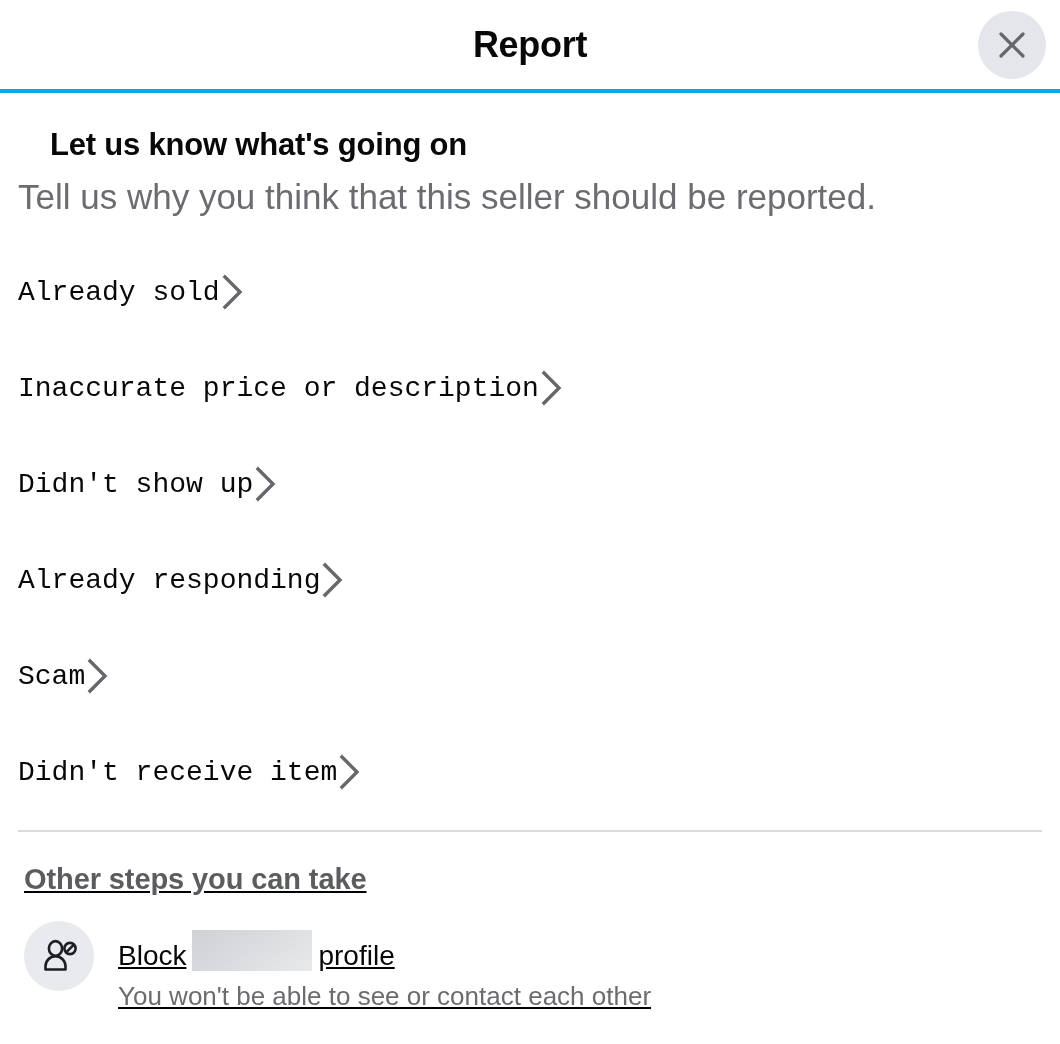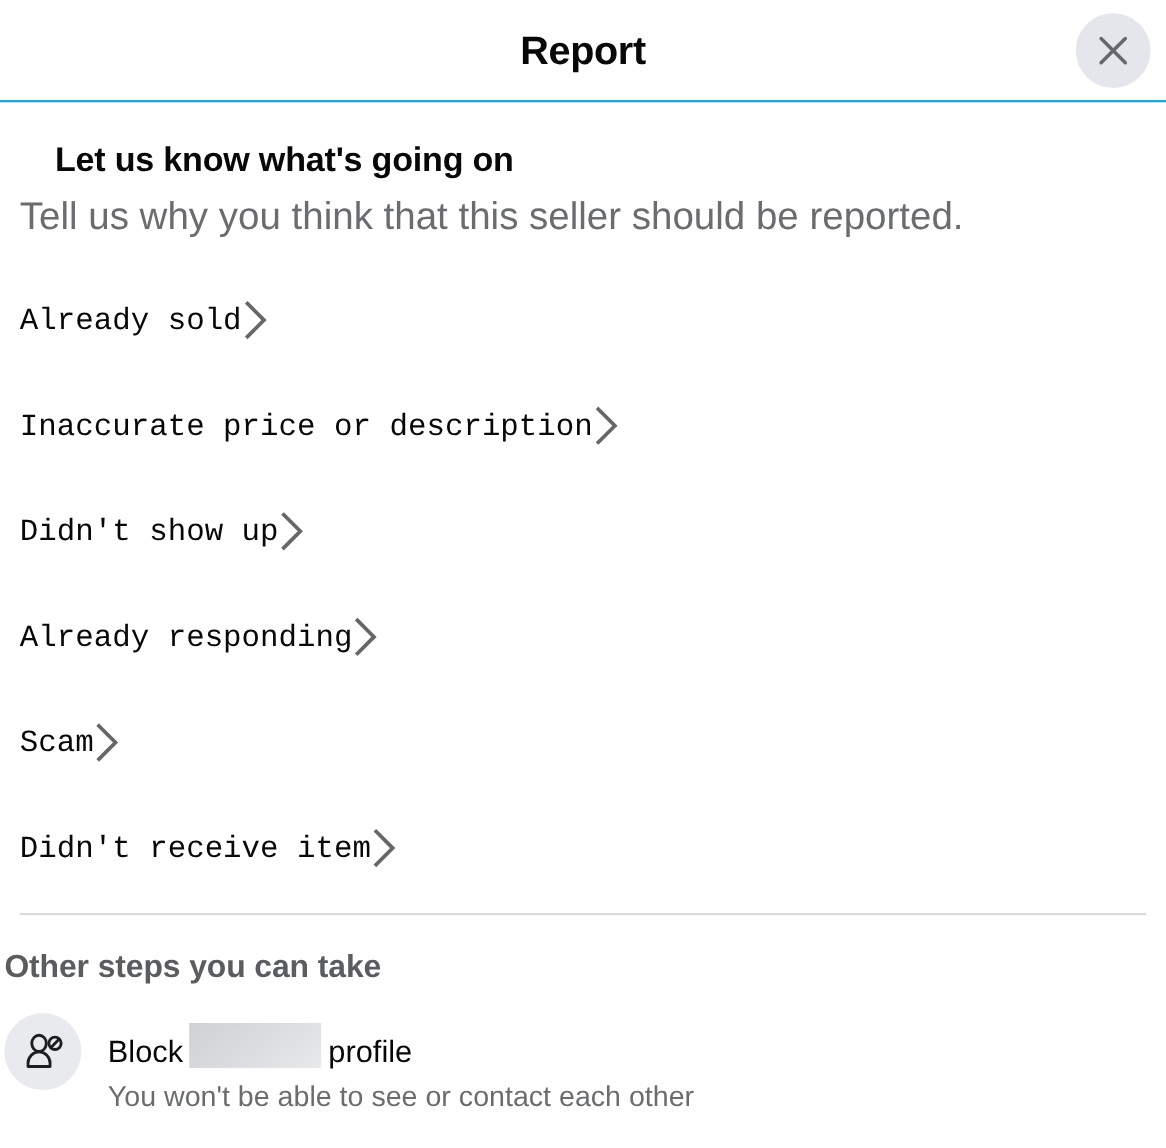--- a/index.html
+++ b/index.html
@@ -20,21 +20,21 @@
     background: #ffffff;
   }
 
   
   .header {
     position: relative;
     height: 93px;
     display: flex;
     align-items: center;
     justify-content: center;
-    border-bottom: 2px solid #0ea5e9;
+    border-bottom: 4px solid #0ea5e9;
   }
 
   .header-title {
     font-size: 36px;
     font-weight: 700;
     color: #080809;
     letter-spacing: -0.3px;
     line-height: 1;
   }
 
@@ -110,21 +110,22 @@
 
   
   .section-divider {
     margin: 8px 18px 0 18px;
     height: 2px;
     background: #d9dbdf;
   }
 
   
   .other-steps {
-    padding: 32px 18px 0 4px;
+    padding: 32px 18px 0 24px;
+    text-decoration: underline;
   }
 
   .other-steps-title {
     font-size: 29px;
     font-weight: 700;
     color: #5a5c60;
     letter-spacing: -0.1px;
     line-height: 1.1;
   }
 

